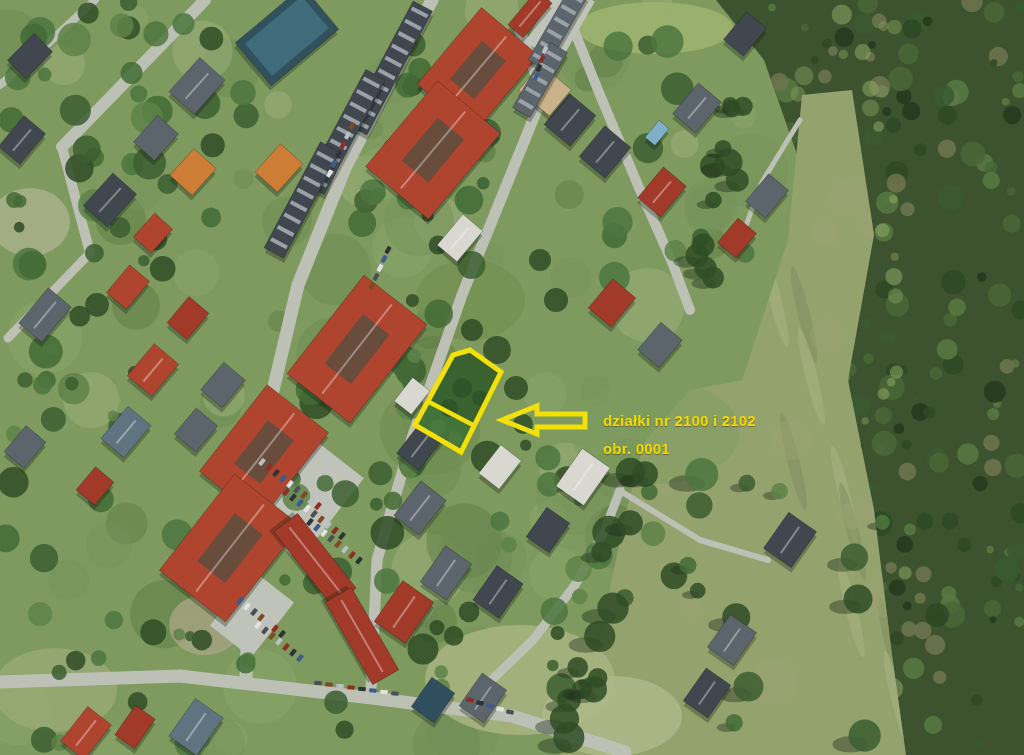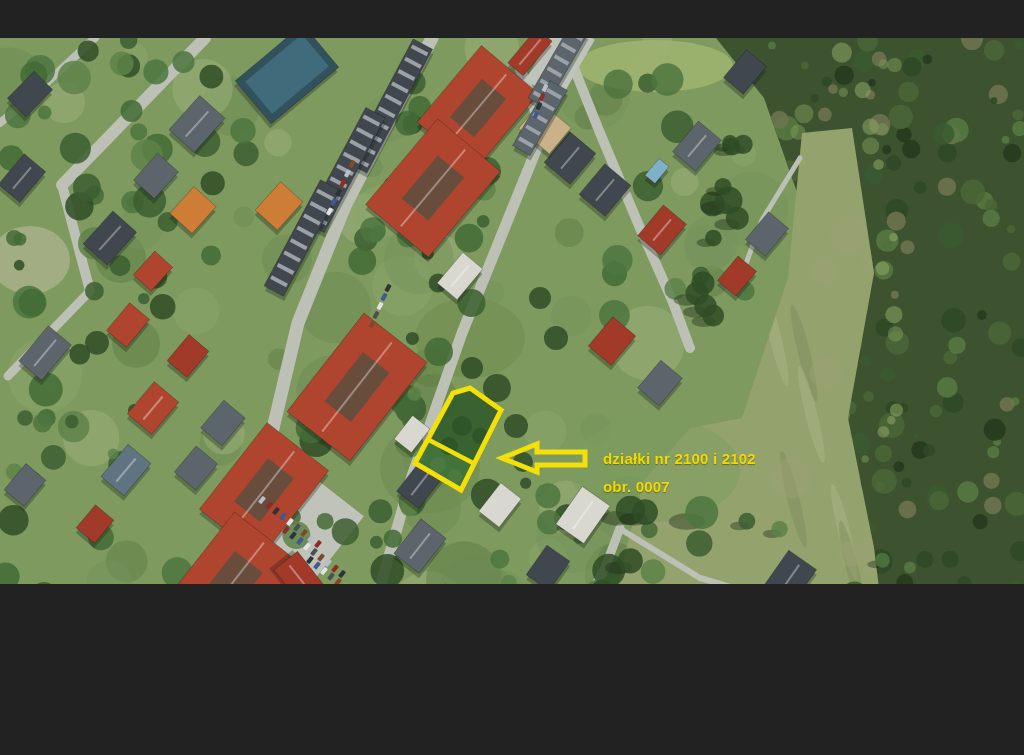--- a/index.html
+++ b/index.html
@@ -1,17 +1,17 @@
 <!DOCTYPE html>
 <html style="--base: #7e9a5f; --meadow: #94a36e; --forest: #3d532f; --road: #bcc0b5; --parking: #c0c3b9; --red1: #b0452f; --red2: #a23a2a; --orange: #cd7d35; --gray1: #5c646c; --gray2: #41474e; --blue: #5f7380; --white: #d8d8d0; --tan: #c9b189; --teal: #2f4f5e; --pool: #31525c; --poolwater: #7fb0c8; --courtyard: #5c4f40; --shadow: #141f10; --yellow: #f3e008; --labelYellow: #f2da00; --parcelUpper: #36602e; --parcelLower: #41713a;"><head>
 <meta charset="utf-8">
 <style>
   html,body{margin:0;padding:0;background:#222;}
-  #stage{position:relative;width:1024px;height:546px;overflow:hidden;
-         font-family:"Liberation Sans", sans-serif;margin-top:38px;}
+  #stage{position:relative;width:1024px;height:755px;overflow:hidden;
+         font-family:"Liberation Sans", sans-serif;}
   #map-svg, #overlay-svg{position:absolute;left:0;top:0;width:1024px;height:755px;}
   .map-label{
     position:absolute;
     font-weight:bold;
     font-size:15px;
     letter-spacing:.2px;
     color:var(--labelYellow,#f2da00);
     text-shadow:0 1px 1px rgba(50,45,0,.45);
     white-space:nowrap;
   }
@@ -1050,14 +1050,14 @@
       <circle class="pshade" cx="449" cy="408" r="9"></circle>
       <circle class="plight" cx="438" cy="427" r="8"></circle>
       <circle class="plight" cx="455" cy="438" r="7"></circle>
       <polygon class="ystroke w5" points="470,350 501,372 461,452 415,425 453,355"></polygon>
       <line class="ystroke w45" x1="429" y1="402" x2="473" y2="425"></line>
     </g>
     <polygon class="ystroke w5" points="502,420 537,406 537,414 585,414 585,427 537,427 537,434"></polygon>
   </svg>
 
   <div class="map-label" id="lbl1">działki nr 2100 i 2102</div>
-  <div class="map-label" id="lbl2">obr. 0007</div>
+  <div class="map-label" id="lbl2">obr. 0001</div>
 </div>
 
 </body></html>

